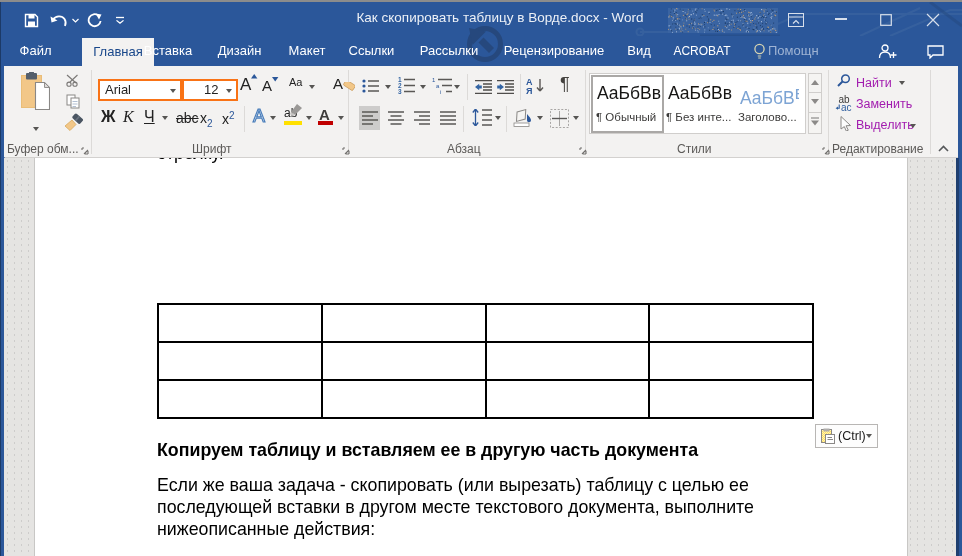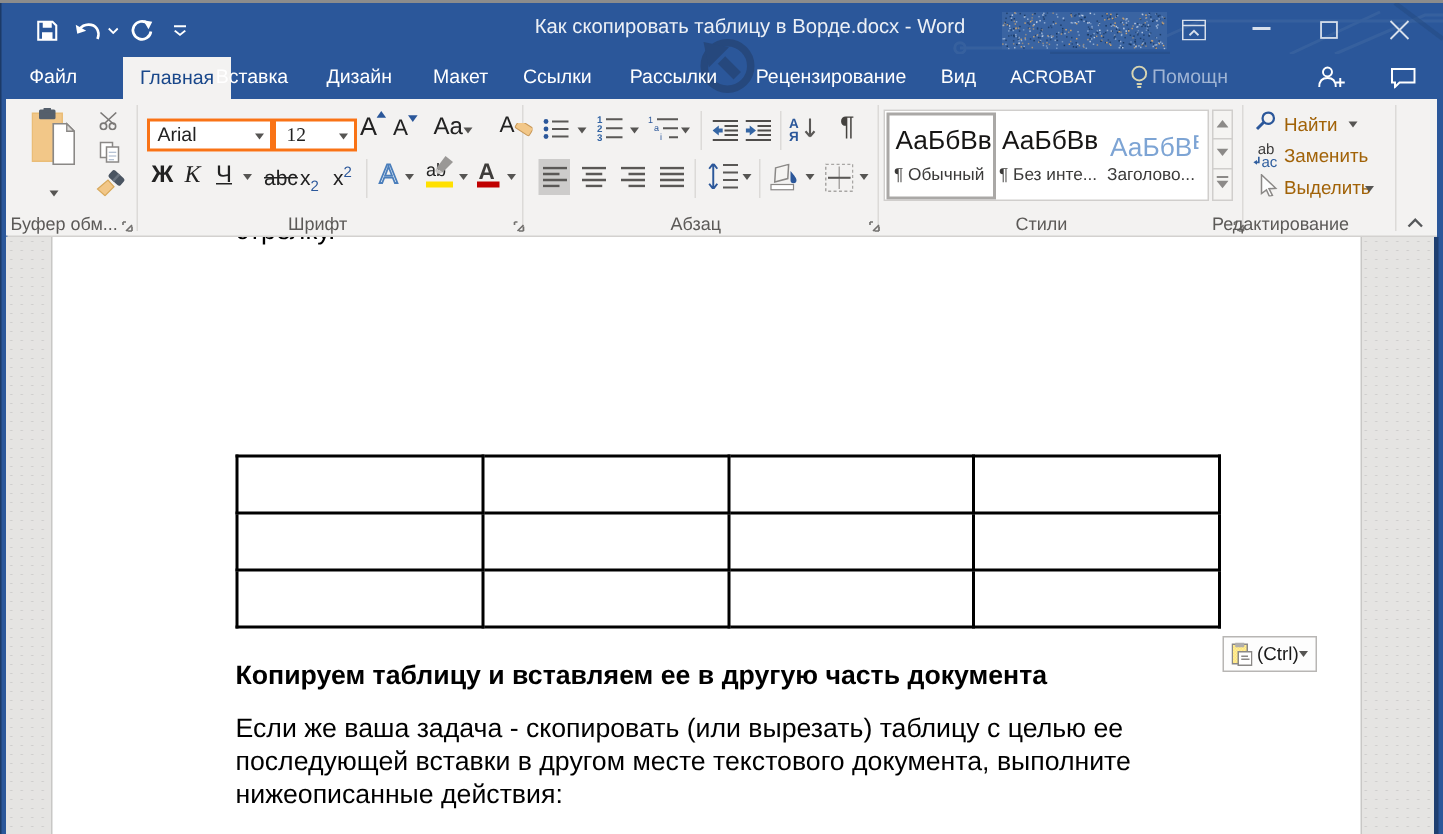--- a/index.html
+++ b/index.html
@@ -14,21 +14,21 @@
   #seltab{background:#f3f2f1;color:#19478a;top:2px;height:28px;line-height:28px;}
   
   #ribbon{left:4px;top:66px;width:954px;height:91px;background:#f3f2f1;border-bottom:1px solid #d3d1cf;}
   .vsep{position:absolute;top:4px;width:1px;height:84px;background:#dcdad8;}
   .glabel{position:absolute;top:76px;height:16px;font-size:12px;color:#5c5a58;white-space:nowrap;}
   .ricon{position:absolute;}
   .cbx{position:absolute;background:#fff;border:2px solid #f97316;font-size:13px;color:#222;}
   .cbx .arr{position:absolute;right:4px;top:8px;}
   .darr{width:0;height:0;border-left:3.5px solid transparent;border-right:3.5px solid transparent;border-top:4px solid #565553;display:inline-block;}
   .btxt{position:absolute;font-size:13px;color:#222;white-space:nowrap;}
-  .etxt{position:absolute;font-size:12.5px;color:#a16207;white-space:nowrap;}
+  .etxt{position:absolute;font-size:12.5px;color:#a21caf;white-space:nowrap;}
   
   #doc{left:4px;top:158px;width:952px;height:398px;background:#e5e4e2;overflow:hidden;
        background-image:radial-gradient(rgba(160,160,160,.35) .6px,transparent .7px);background-size:7px 6px;}
   #page{position:absolute;left:30px;top:-300px;width:872px;height:1200px;background:#fff;border-left:1px solid #c8c7c5;border-right:1px solid #c8c7c5;}
   .dtxt{position:absolute;font-size:17.8px;line-height:22px;color:#000;white-space:nowrap;}
   #wtable{width:657px;height:116px;}
   #wtable td{border:2px solid #000;}
   #ctrlbtn{left:811px;top:266px;width:61px;height:22px;background:#fdfdfd;border:1px solid #b8b6b4;}
 </style>
 </head>
@@ -579,32 +579,32 @@
   <div class="glabel" style="left:3px;">Буфер обм...</div>
   <svg class="ricon" style="left:77px;top:81px" width="9" height="9" viewBox="0 0 9 9">
     <path d="M1 1 H3 M1 1 V3 M3 7 L7 3 M7 7 H4 M7 7 V4" stroke="#72706e" stroke-width="1.1" fill="none"></path>
   </svg>
 
   <div class="cbx" style="left:94px;top:13px;width:80px;height:18px;">
       <span style="position:absolute;left:5px;top:1px;">Arial</span>
       <span class="arr darr"></span>
     </div>
   <div class="cbx" style="left:178px;top:13px;width:52px;height:18px;">
-      <span style="position:absolute;left:7px;top:1px;font-family:Liberation Serif, serif;">12</span>
+      <span style="position:absolute;left:20px;top:1px;">12</span>
       <span class="arr darr"></span>
     </div>
   <div class="btxt" style="left:236px;top:9px;font-size:17px;">А</div>
   <svg class="ricon" style="left:247px;top:8px" width="8" height="7" viewBox="0 0 8 7">
       <path d="M4 0 L8 5 L0 5 Z" fill="#2b579a" transform="scale(0.8,0.9)"></path>
     </svg>
   <div class="btxt" style="left:258px;top:11px;font-size:15px;">А</div>
   <svg class="ricon" style="left:268px;top:10px" width="8" height="7" viewBox="0 0 8 7">
       <path d="M0 1 L8 1 L4 6 Z" fill="#2b579a" transform="scale(0.8,0.9)"></path>
     </svg>
-  <div class="btxt" style="left:285px;top:10px;font-size:16px;">Aa</div>
+  <div class="btxt" style="left:285px;top:10px;font-size:11px;">Aa</div>
   <div class="darr abs" style="left:305px;top:19px;"></div>
   <div class="btxt" style="left:329px;top:9px;font-size:15px;">А</div>
   <svg class="ricon" style="left:337px;top:16px" width="14" height="11" viewBox="0 0 14 11">
     <rect x="3" y="0" width="11" height="6" rx="1" transform="rotate(33 8 3)" fill="#f2c788" stroke="#c89858" stroke-width="0.7"></rect>
   </svg>
 
   <div class="btxt" style="left:97px;top:42px;font-size:16px;font-weight:bold;">Ж</div>
   <div class="btxt" style="left:119px;top:42px;font-size:16px;font-style:italic;font-family:'Liberation Serif',serif;">К</div>
   <div class="btxt" style="left:140px;top:42px;font-size:16px;text-decoration:underline;">Ч</div>
   <div class="darr abs" style="left:158px;top:50px;"></div>
@@ -765,21 +765,21 @@
     <text x="6" y="17" font-size="10" fill="#2f5e9e" font-family="Liberation Sans">ac</text>
     <path d="M4.2 10.5 V14.2 H2.6" stroke="#2f5e9e" stroke-width="1.1" fill="none"></path>
       <polygon points="3,12.6 3,15.8 0.6,14.2" fill="#2f5e9e"></polygon>
   </svg>
   <div class="etxt" style="left:852px;top:31px;">Заменить</div>
   <svg class="ricon" style="left:836px;top:50px" width="12" height="15" viewBox="0 0 12 15">
     <path d="M1 0.5 L10.5 9.5 L6 9.8 L8.3 14.2 L6.3 15 L4.3 10.6 L1 13 Z" fill="#fdfdfd" stroke="#8a8886" stroke-width="1"></path>
   </svg>
   <div class="etxt" style="left:852px;top:52px;">Выделить</div>
   <div class="darr abs" style="left:906px;top:58px;"></div>
-  <div class="glabel" style="left:804px;">Редактирование</div>
+  <div class="glabel" style="left:828px;">Редактирование</div>
   <svg class="ricon" style="left:934px;top:79px" width="11" height="7" viewBox="0 0 11 7">
       <path d="M1 6 L5.5 1.5 L10 6" fill="none" stroke="#56585a" stroke-width="1.6"></path>
     </svg>
 </div>
 <div class="abs" style="left:0;top:2px;width:1px;height:554px;background:#1c3a67;"></div>
 <div class="abs" style="left:4px;top:157px;width:1px;height:399px;background:#6d87b0;"></div>
 <div class="abs" style="left:956px;top:158px;width:3px;height:398px;background:#1f3f70;"></div>
 <div class="abs" id="doc">
   <div id="page"></div>
   <div class="dtxt" style="left:153px;top:-16px;">стрелку.</div>

